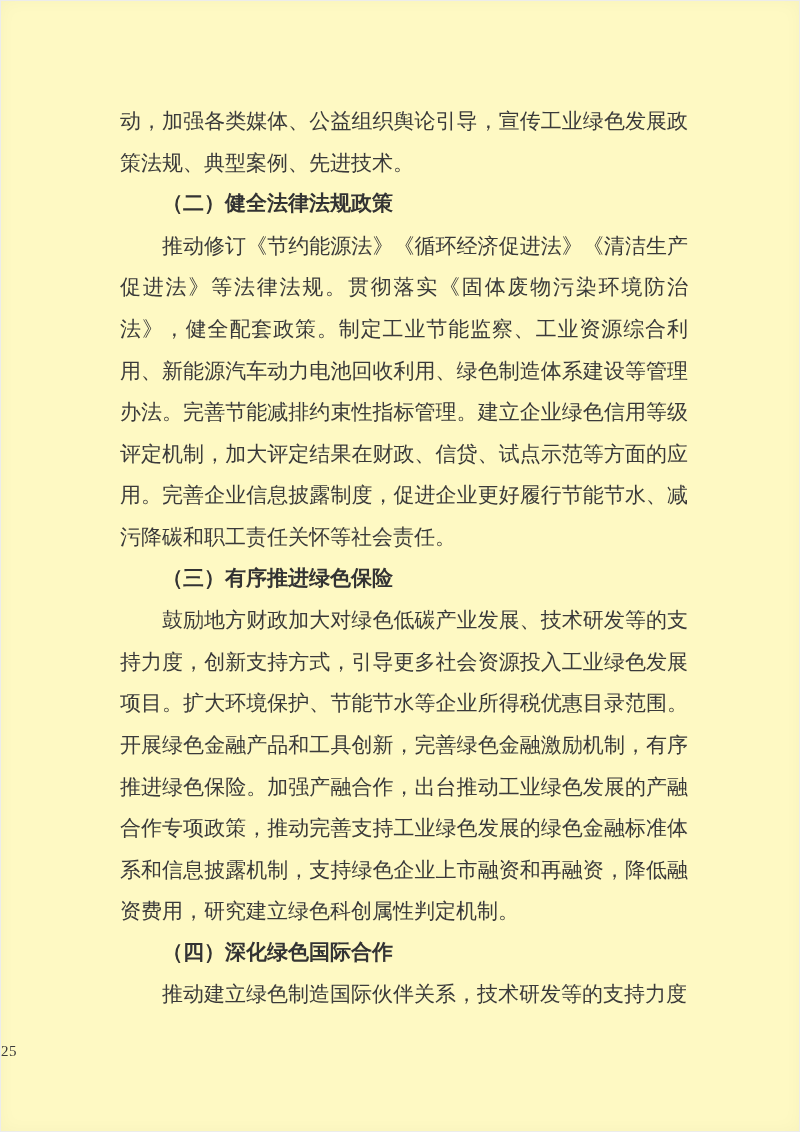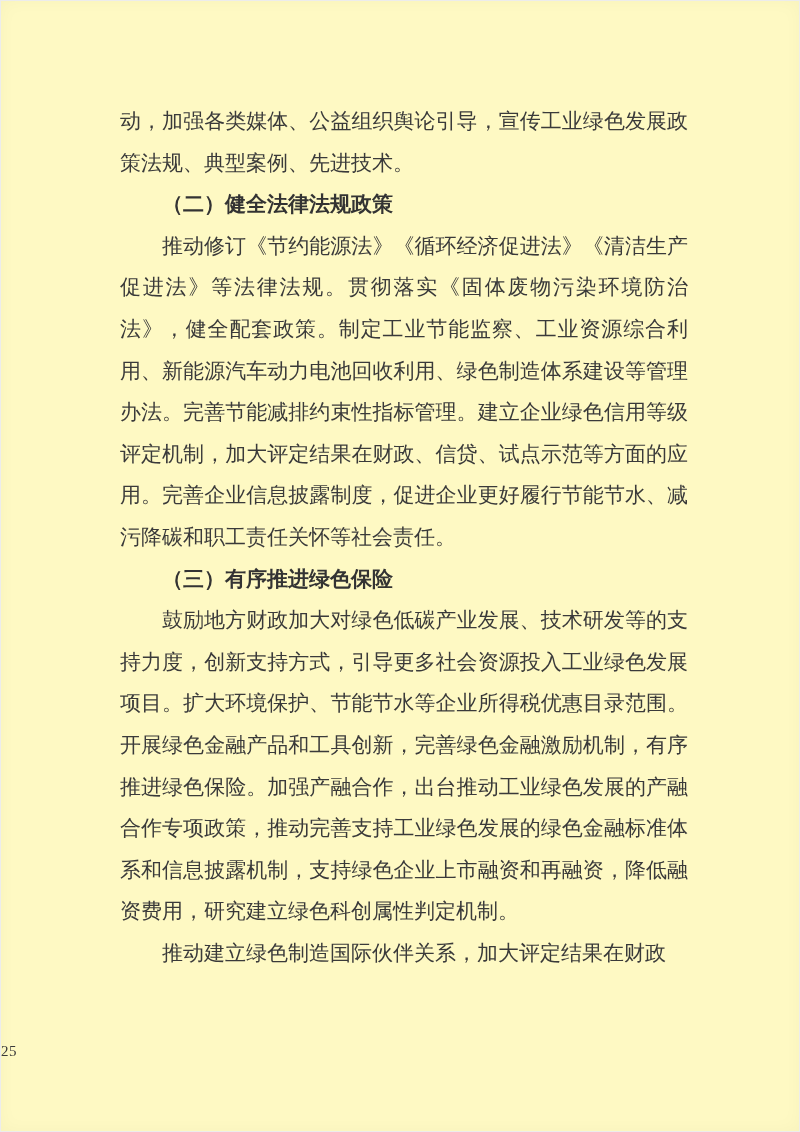--- a/index.html
+++ b/index.html
@@ -48,20 +48,21 @@
     text-indent: 0;
   }
   .heading {
     margin: 0;
     text-indent: 2em;
     font-size: 21px;
     font-weight: 700;
     color: #333333;
     line-height: 41.6px;
     text-align: left;
+    font-family: Liberation Mono, monospace;
   }
   .page-number {
     position: absolute;
     top: 1042px;
     left: 0;
     width: 100%;
     text-align: left;
     font-size: 15px;
     color: #3a3a3a;
     letter-spacing: 0.5px;
@@ -77,20 +78,21 @@
     <p class="para no-indent">动，加强各类媒体、公益组织舆论引导，宣传工业绿色发展政策法规、典型案例、先进技术。</p>
 
     <h3 class="heading">（二）健全法律法规政策</h3>
 
     <p class="para">推动修订《节约能源法》《循环经济促进法》《清洁生产促进法》等法律法规。贯彻落实《固体废物污染环境防治法》，健全配套政策。制定工业节能监察、工业资源综合利用、新能源汽车动力电池回收利用、绿色制造体系建设等管理办法。完善节能减排约束性指标管理。建立企业绿色信用等级评定机制，加大评定结果在财政、信贷、试点示范等方面的应用。完善企业信息披露制度，促进企业更好履行节能节水、减污降碳和职工责任关怀等社会责任。</p>
 
     <h3 class="heading">（三）有序推进绿色保险</h3>
 
     <p class="para">鼓励地方财政加大对绿色低碳产业发展、技术研发等的支持力度，创新支持方式，引导更多社会资源投入工业绿色发展项目。扩大环境保护、节能节水等企业所得税优惠目录范围。开展绿色金融产品和工具创新，完善绿色金融激励机制，有序推进绿色保险。加强产融合作，出台推动工业绿色发展的产融合作专项政策，推动完善支持工业绿色发展的绿色金融标准体系和信息披露机制，支持绿色企业上市融资和再融资，降低融资费用，研究建立绿色科创属性判定机制。</p>
 
+    <h3 class="heading">（四）深化绿色国际合作</h3>
 
-    <p class="para">推动建立绿色制造国际伙伴关系，加大评定结果在财政</p>
+    <p class="para">推动建立绿色制造国际伙伴关系，技术研发等的支持力度</p>
 
   </div>
 
   <div class="page-number">25</div>
 
 </div>
 
 </body></html>

